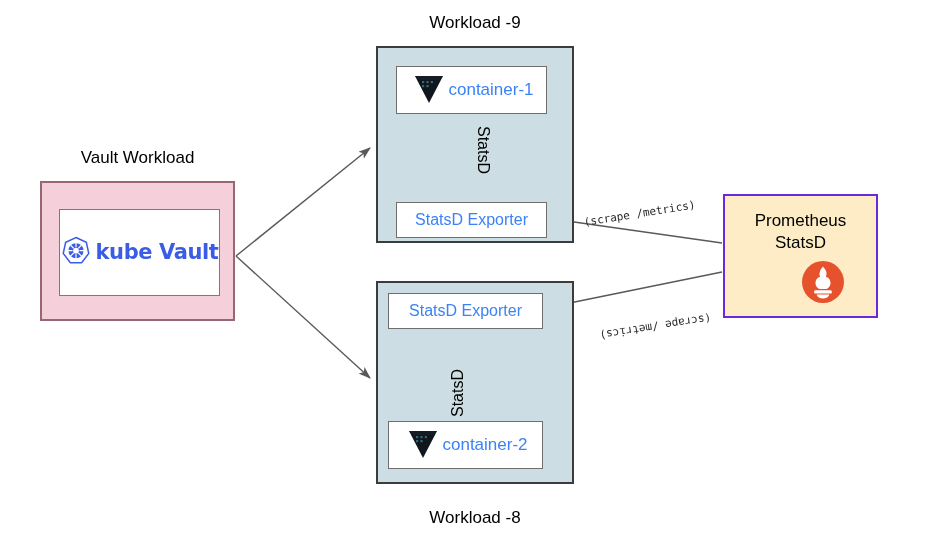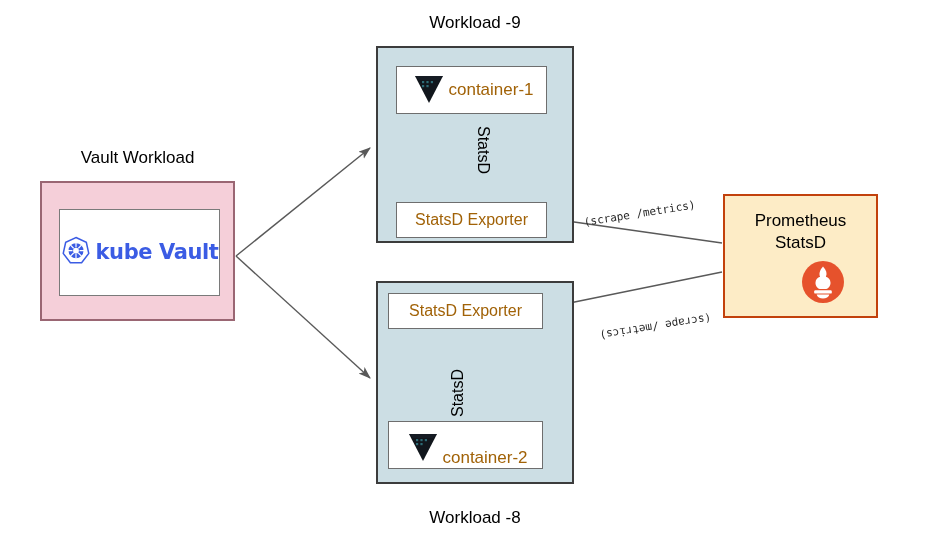--- a/index.html
+++ b/index.html
@@ -87,34 +87,34 @@
   
   .wbox {
     position: absolute;
     background: #ffffff;
     border: 1px solid #6e6e6e;
     box-sizing: border-box;
     display: flex;
     align-items: center;
     justify-content: center;
     font-size: 16px;
-    color: #a16207;
+    color: #3b82f6;
     white-space: nowrap;
   }
   .container-box {
     padding-left: 2px;
     gap: 1px;
   }
   .container-label { font-size: 17px; }
 
   
   .container-1   { left: 396px; top: 66px;  width: 151px; height: 48px; }
   .exporter-1    { left: 396px; top: 202px; width: 151px; height: 36px; }
   .exporter-2    { left: 388px; top: 293px; width: 155px; height: 36px; }
-  .container-2   { left: 388px; top: 421px; width: 155px; height: 48px; align-items: flex-end; }
+  .container-2   { left: 388px; top: 421px; width: 155px; height: 48px; }
 
   
   .statsd-label {
     position: absolute;
     font-size: 16px;
     color: #000;
     white-space: nowrap;
     transform-origin: 0 0;
   }
   .statsd-1 {
@@ -148,21 +148,21 @@
     transform: rotate(180deg) rotate(-9deg);
   }
 
   
   .prometheus-box {
     left: 723px;
     top: 194px;
     width: 155px;
     height: 124px;
     background: #fdecc6;
-    border: 2px solid #c2410c;
+    border: 2px solid #6d28d9;
     display: block;
   }
   .prometheus-title {
     position: absolute;
     left: 0;
     right: 0;
     top: 14px;
     font-size: 17px;
     line-height: 22px;
     text-align: center;

